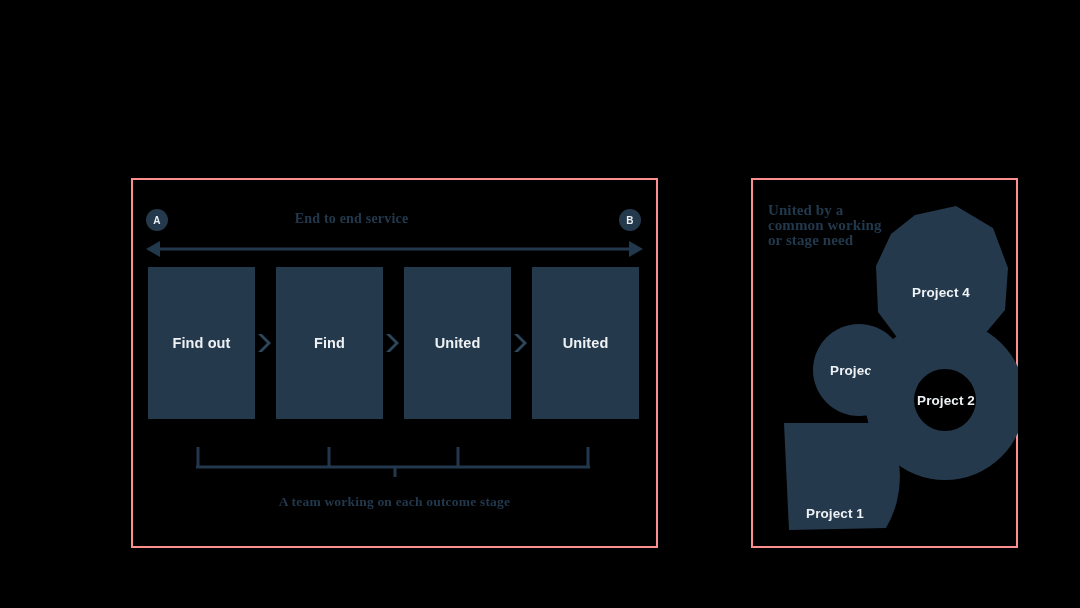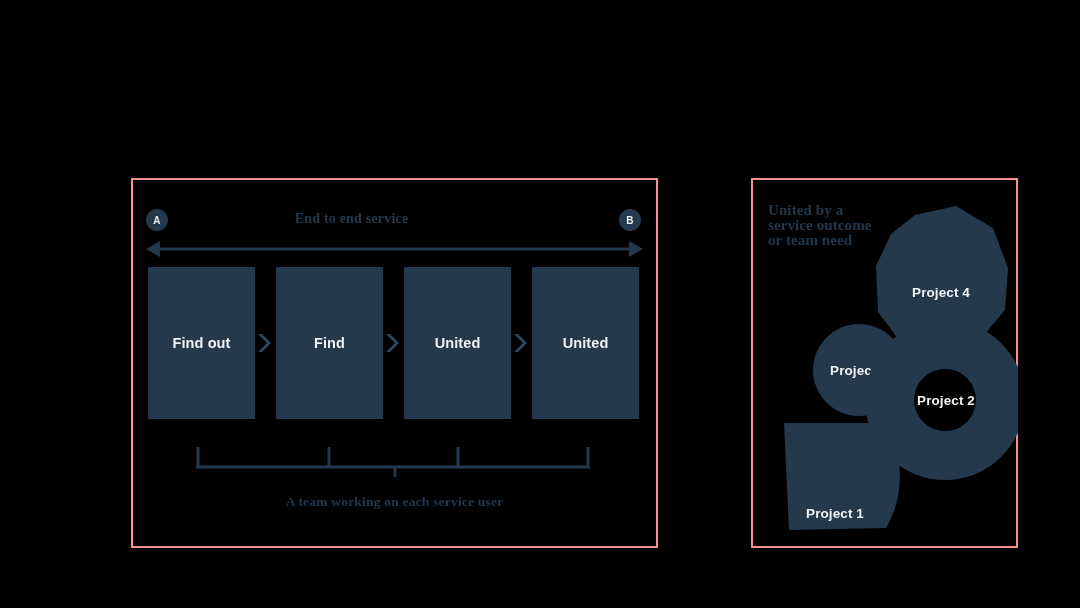--- a/index.html
+++ b/index.html
@@ -172,21 +172,21 @@
 
   <svg id="team-bracket" viewBox="0 0 400 32">
     <line x1="3" y1="2" x2="3" y2="23" stroke="#22384c" stroke-width="3"></line>
     <line x1="134" y1="2" x2="134" y2="23" stroke="#22384c" stroke-width="3"></line>
     <line x1="263" y1="2" x2="263" y2="23" stroke="#22384c" stroke-width="3"></line>
     <line x1="393" y1="2" x2="393" y2="23" stroke="#22384c" stroke-width="3"></line>
     <line x1="1" y1="22" x2="395" y2="22" stroke="#22384c" stroke-width="3"></line>
     <line x1="200" y1="22" x2="200" y2="32" stroke="#22384c" stroke-width="3"></line>
   </svg>
 
-  <div id="team-label">A team working on each service user</div>
+  <div id="team-label">A team working on each outcome stage</div>
 
   <div id="right-panel" class="panel"></div>
 
   <svg id="projects-svg" viewBox="0 0 267 370">
 
     <g>
       <polygon points="164,37 205,28 242,50 257,90 254,132 228,163 190,176 151,166 127,134 125,88 140,56" fill="#25394c"></polygon>
       <text class="project-label" x="190" y="119" text-anchor="middle">Project 4</text>
     </g>
 
@@ -203,17 +203,17 @@
 
     <g>
       <path fill="#25394c" d="M33,245 L133,245 A100,100 0 0,1 135,350 L38,352 Z"></path>
       <text class="project-label" x="84" y="340" text-anchor="middle">Project 1</text>
     </g>
 
   </svg>
 
   <div id="united-label">
     <div>United by a</div>
-    <div>service outcome</div>
-    <div>or team need</div>
+    <div>common working</div>
+    <div>or stage need</div>
   </div>
 
 </div>
 
 </body></html>

